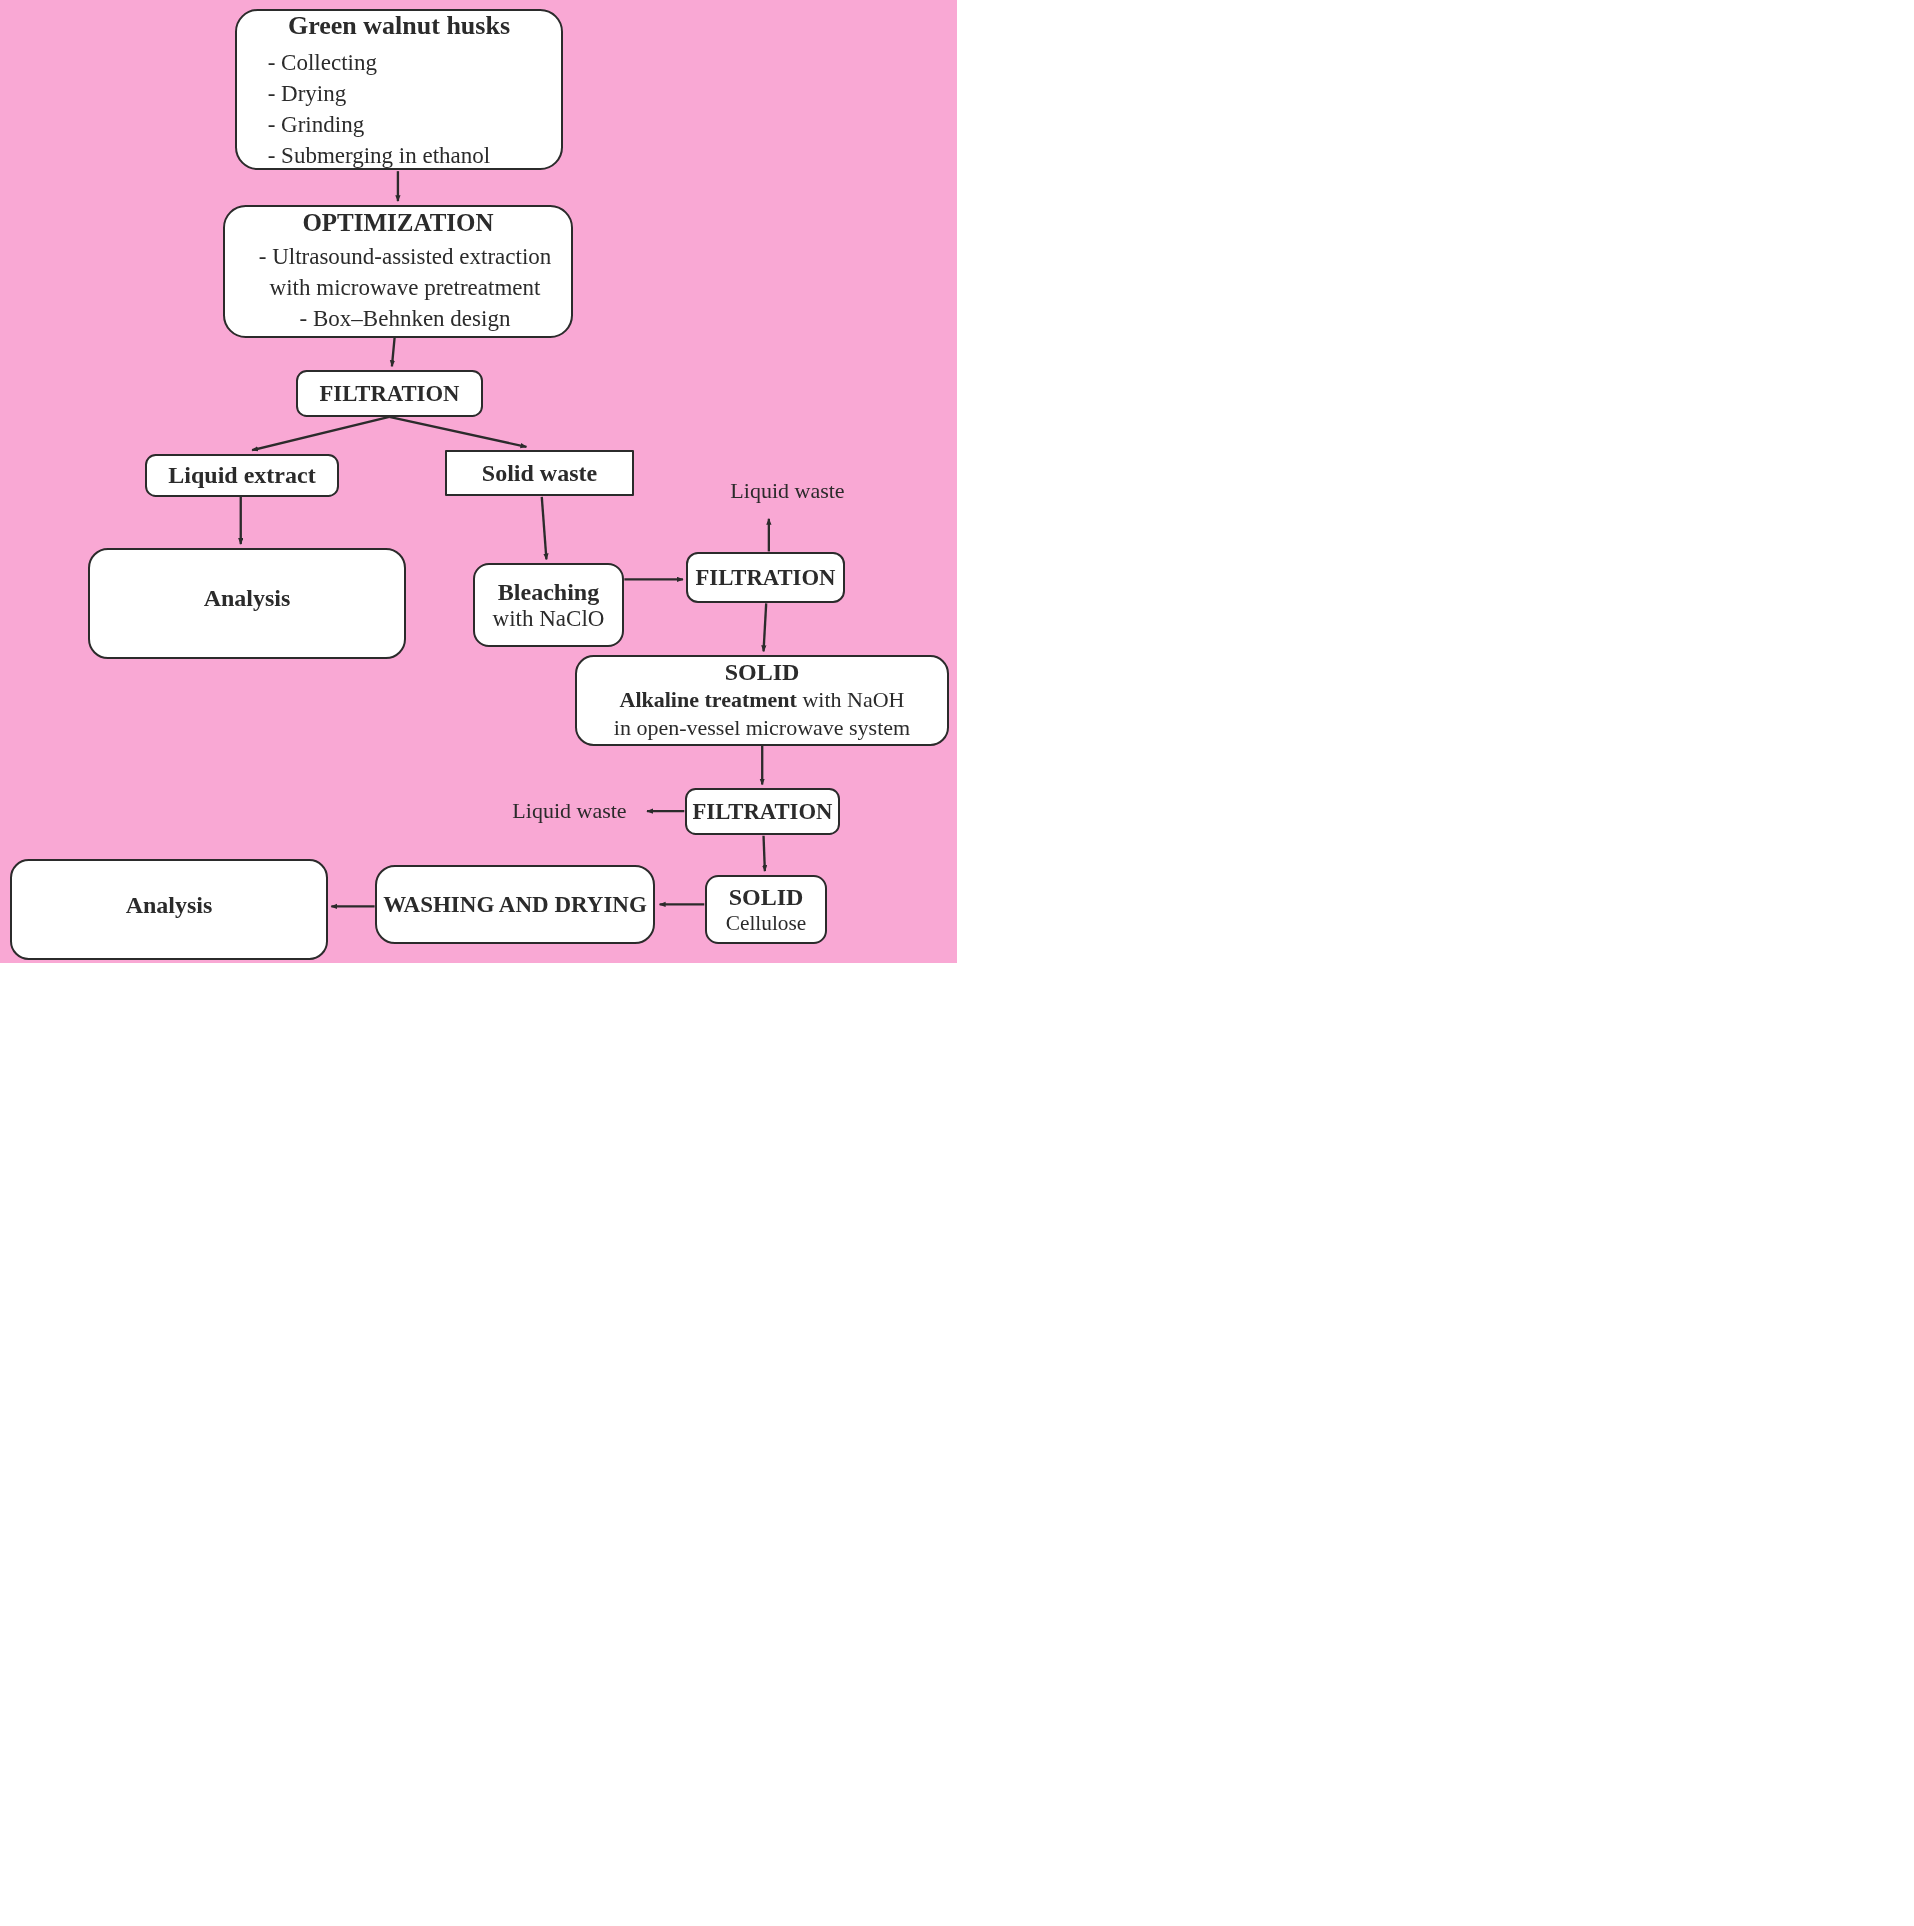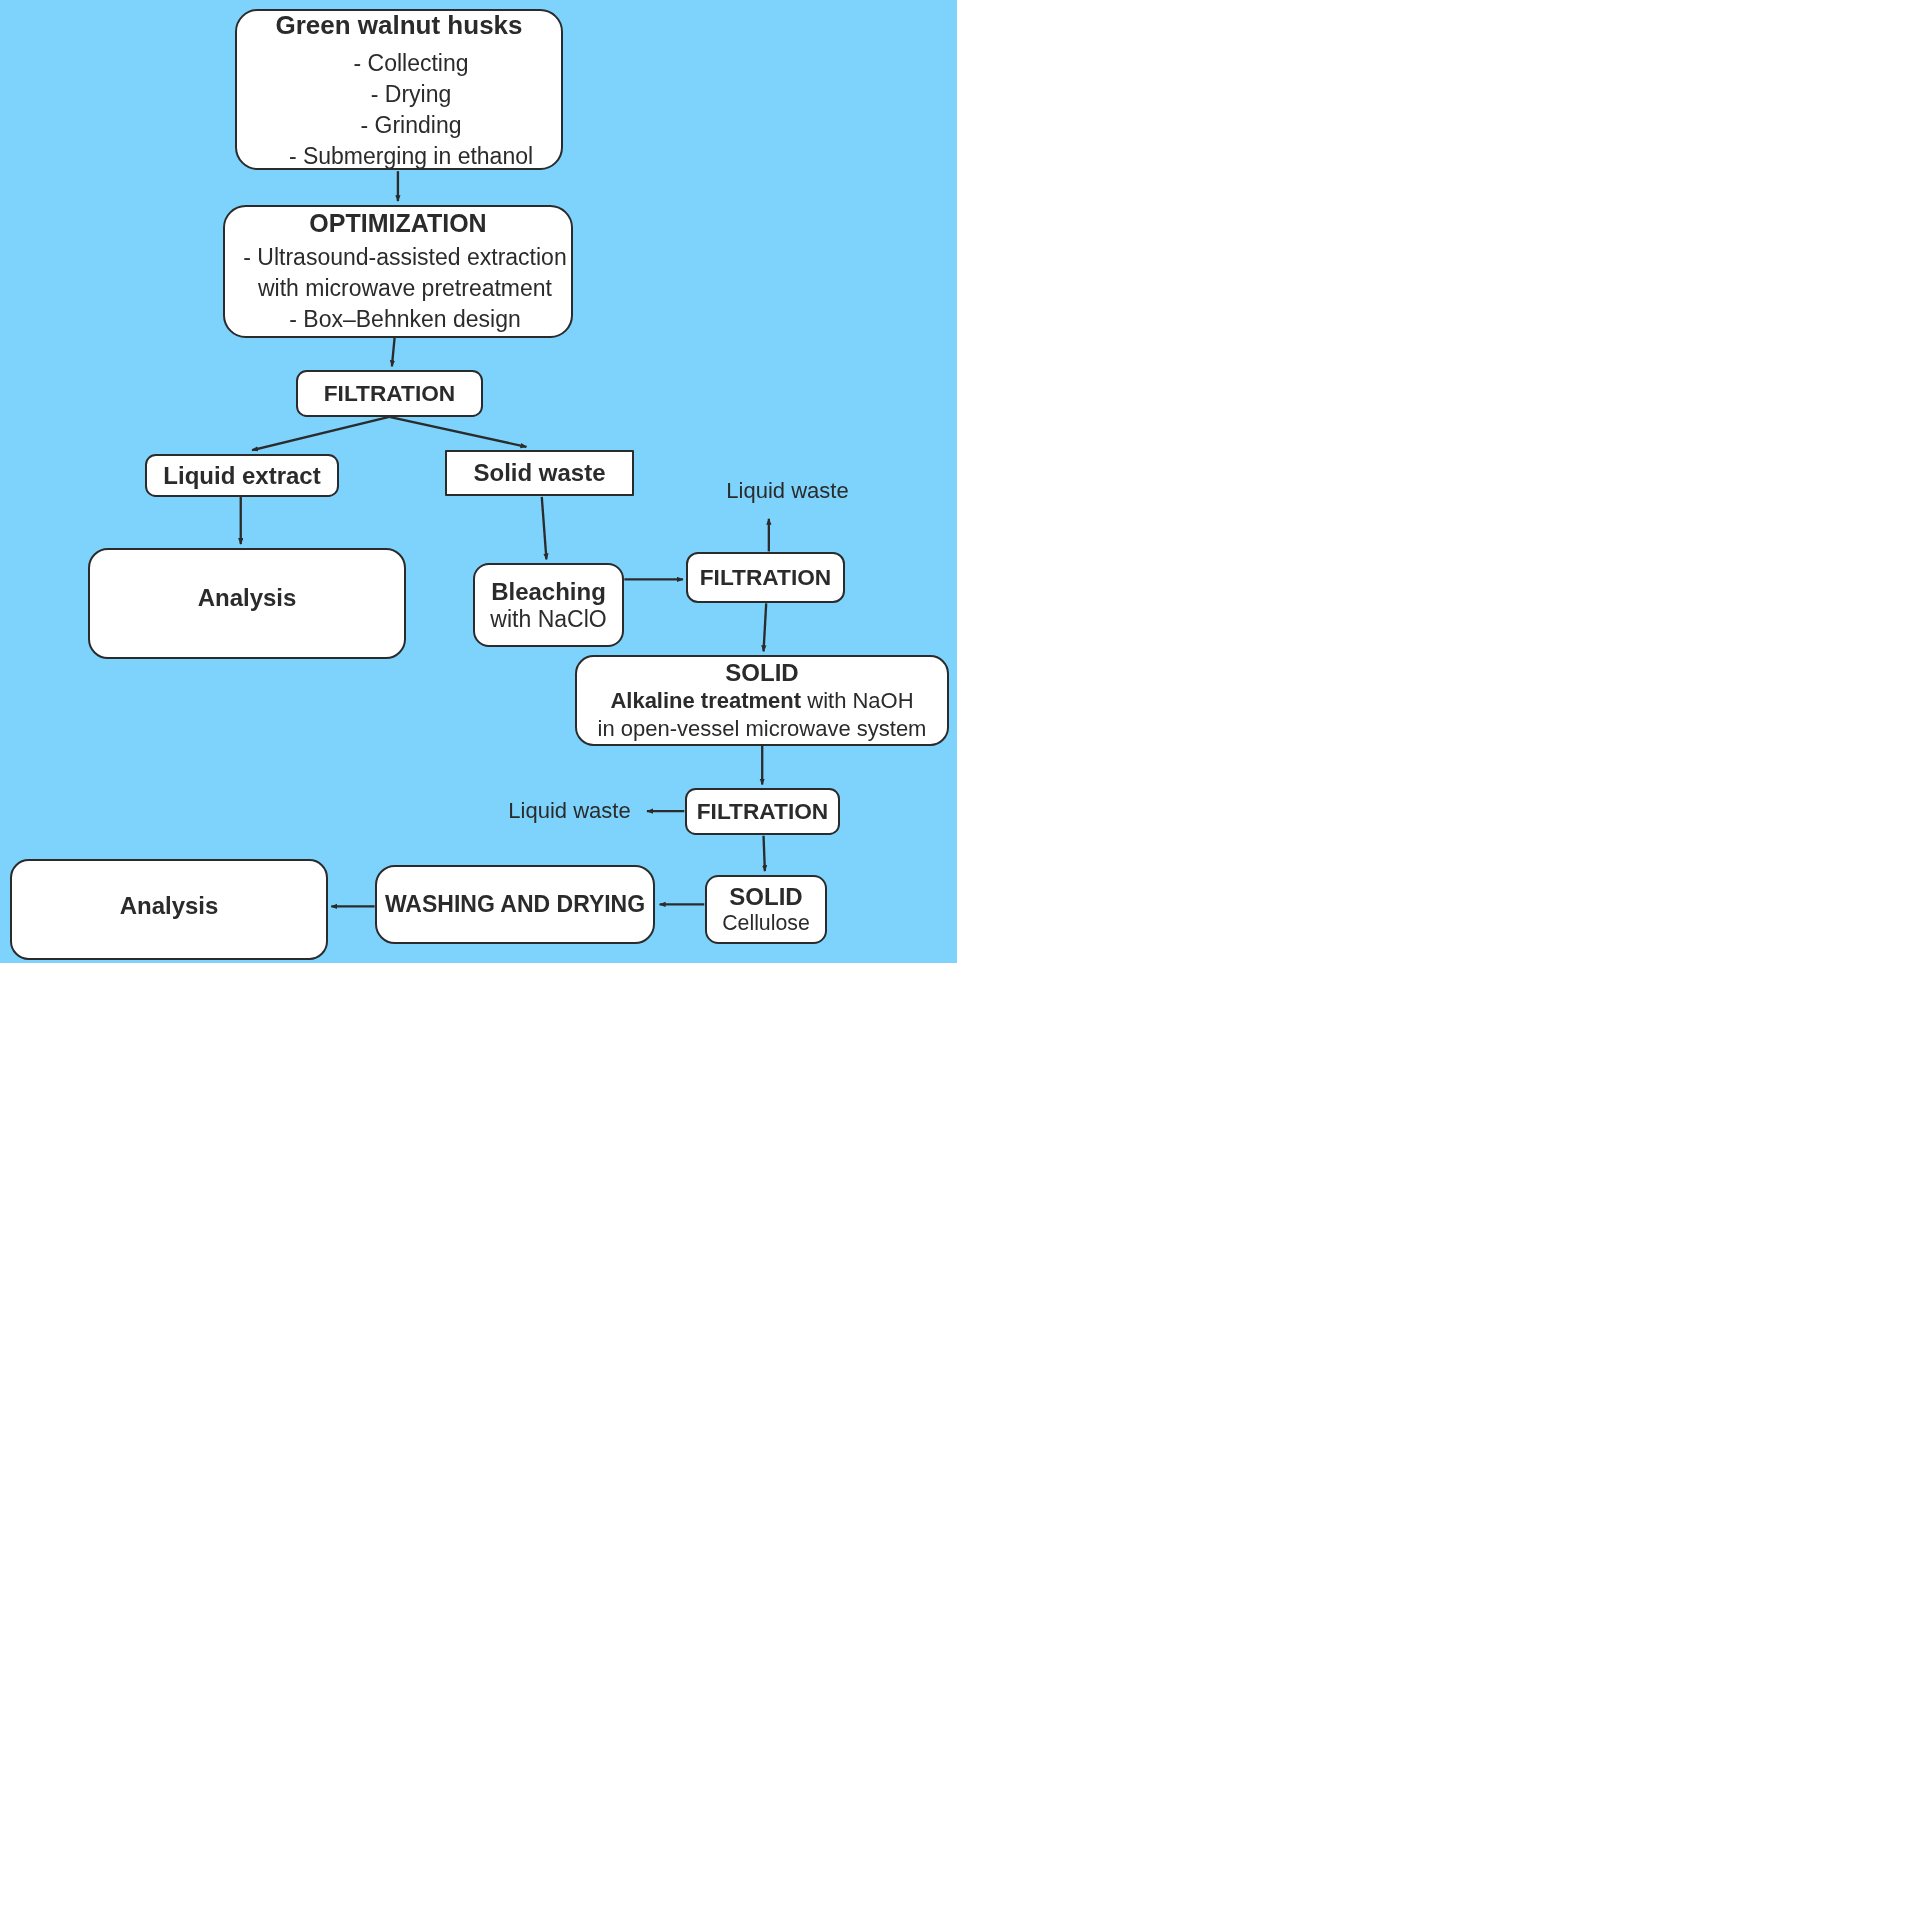--- a/index.html
+++ b/index.html
@@ -1,34 +1,34 @@
 <!DOCTYPE html>
 <html style="font-size:10.7px"><head>
 <meta charset="utf-8">
 <style>
   html,body{margin:0;padding:0;background:#ffffff;}
   .canvas{
     position:relative;
     width:957px;height:963px;
-    background:#7dd3fc;
-    font-family:Liberation Sans, sans-serif;
+    background:#f9a8d4;
+    font-family:Liberation Serif, serif;
     color:#2b2b2b;
   }
   svg.arrows{position:absolute;left:0;top:0;width:957px;height:963px;pointer-events:none;}
   .arrow{stroke:#2b2b2b;stroke-width:3.5;fill:none;}
   .box{
     position:absolute;
     box-sizing:border-box;
     background:#ffffff;
     border:2.7px solid #2b2b2b;
     display:flex;flex-direction:column;justify-content:center;
     color:#2b2b2b;
   }
   .title{font-weight:bold;text-align:center;}
-  .items{text-align:center;}
+  .items{text-align:left;}
   .item{white-space:nowrap;}
   .centerlines{text-align:center;margin-left:14px;}
   .floating-label{
     position:absolute;text-align:center;font-size:22px;color:#2b2b2b;white-space:nowrap;
   }
 
   
   .b1{left:235px;top:9.3px;width:328px;height:161px;border-radius:22.7px;padding:9.3px 6.7px 6.7px 6.7px;}
   .b1 .title{font-size:26px;margin-bottom:6.7px;}
   .b1 .items{padding-left:24px;font-size:23px;line-height:31px;}

